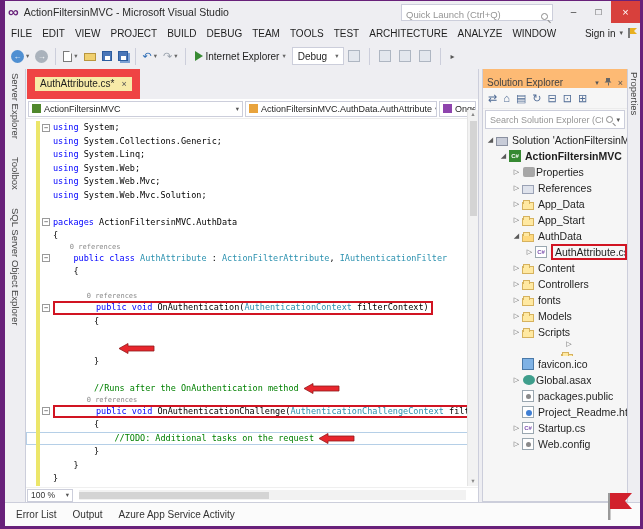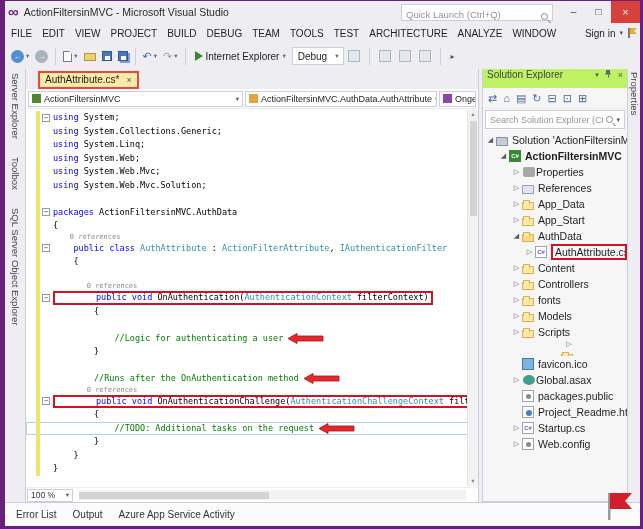--- a/index.html
+++ b/index.html
@@ -54,21 +54,21 @@
   .ovfl{font-size:8px;color:#555}
 
   
   .main{flex:1;display:flex;min-height:0}
   .leftstrip{flex:0 0 20px;display:flex;flex-direction:column;align-items:center;background:#eeeef2;padding-top:4px;gap:18px}
   .vtabL{writing-mode:vertical-rl;font-size:9.5px;color:#444;white-space:nowrap}
 
   
   .editor{flex:1;display:flex;flex-direction:column;min-width:0;background:#fff;border-left:1px solid #cccedb;border-right:1px solid #cccedb;position:relative}
   .tabsrow{flex:0 0 20px;background:#eeeef2;display:flex;align-items:flex-end}
-  .tabbox{border:2px solid #ef4444;margin-left:12px}
+  .tabbox{border:8px solid #ef4444;margin-left:1px}
   .tab{background:#f7eba8;padding:1px 5px 2px 5px;font-size:10px;display:flex;gap:7px;align-items:center;color:#1e1e1e;white-space:nowrap}
   .tabclose{font-size:9px;color:#555}
   .navbar{flex:0 0 20px;display:flex;align-items:center;background:#fff;border-bottom:1px solid #ececec;padding:1px 2px;gap:2px}
   .navdd{display:flex;align-items:center;border:1px solid #cccedb;height:16px;font-size:9px;padding:0 3px;gap:3px;background:#fff;overflow:hidden;white-space:nowrap;color:#1e1e1e}
   .navdd.p{width:215px;flex:0 0 215px}
   .navdd.t{width:192px;flex:0 0 192px}
   .navdd.m{flex:1;min-width:0}
   .ddcaret{margin-left:auto;font-size:6.5px;color:#555}
   .ndicon{width:9px;height:9px;flex:0 0 9px;display:inline-block}
   .ndicon.proj{background:#50882d}
@@ -95,21 +95,21 @@
 
   .zoomrow{flex:0 0 15px;display:flex;align-items:center;background:#fff;border-top:1px solid #efefef}
   .zoombox{display:flex;align-items:center;border:1px solid #cccedb;height:13px;font-size:8.5px;padding:0 3px;gap:8px;margin-left:1px;width:46px;color:#333}
   .hscroll{flex:1;height:10px;background:#f2f2f2;margin:0 12px 0 6px;position:relative}
   .hthumb{position:absolute;left:0;top:1.5px;height:7px;width:190px;background:#d4d4d4}
 
   .split{flex:0 0 3px;background:#eeeef2}
 
   
   .solex{flex:0 0 146px;display:flex;flex-direction:column;background:#f6f6f6;border:1px solid #cccedb;border-top:none;min-width:0}
-  .sehead{flex:0 0 19px;display:flex;align-items:flex-start;background:#bef264;padding:0 4px;font-size:10px;color:#444;white-space:nowrap;overflow:hidden}
+  .sehead{flex:0 0 19px;display:flex;align-items:flex-end;background:#fdba74;padding:0 4px;font-size:10px;color:#444;white-space:nowrap;overflow:hidden}
   .seicons{margin-left:auto;display:flex;gap:5px;align-items:center;color:#555;font-size:9px}
   .setools{flex:0 0 21px;display:flex;align-items:center;gap:6px;padding:0 5px;background:#f6f6f6;border-bottom:1px solid #ececec;color:#4f6b95;font-size:11px}
   .setools span{line-height:20px}
   .sesearch{flex:0 0 19px;margin:1px 2px 2px 2px;background:#fff;border:1px solid #cccedb;display:flex;align-items:center;padding:0 4px;font-size:9px;color:#969696;gap:3px}
   .sesearch .ph{flex:1;overflow:hidden;white-space:nowrap}
   .tree{flex:1;overflow:hidden;padding-top:1px}
   .trow{display:flex;align-items:center;height:16px;font-size:10.5px;color:#1e1e1e;white-space:nowrap;overflow:hidden}
   .tarrow{width:11px;flex:0 0 11px;font-size:7px;color:#595959;text-align:center}
   .ticon{width:12px;height:12px;flex:0 0 12px;margin-right:4px;position:relative;font-size:6px;text-align:center}
   .tlabel{overflow:hidden}
@@ -289,21 +289,21 @@
           <div class="line"><span class="gutter"></span><span class="changebar"></span><span class="fold"><span class="foldbox">−</span></span><span class="codetext"><span class="tk-k">packages</span><span class="tk-i"> ActionFiltersinMVC.AuthData</span></span></div>
           <div class="line"><span class="gutter"></span><span class="changebar"></span><span class="fold"></span><span class="codetext"><span class="tk-i">{</span></span></div>
           <div class="line ref"><span class="gutter"></span><span class="changebar"></span><span class="fold"></span><span class="codetext"><span class="tk-g">    0 references</span></span></div>
           <div class="line"><span class="gutter"></span><span class="changebar"></span><span class="fold"><span class="foldbox">−</span></span><span class="codetext"><span class="tk-i">    </span><span class="tk-k">public</span><span class="tk-i"> </span><span class="tk-k">class</span><span class="tk-i"> </span><span class="tk-t">AuthAttribute</span><span class="tk-i"> : </span><span class="tk-t">ActionFilterAttribute</span><span class="tk-i">, </span><span class="tk-t">IAuthenticationFilter</span></span></div>
           <div class="line"><span class="gutter"></span><span class="changebar"></span><span class="fold"></span><span class="codetext"><span class="tk-i">    {</span></span></div>
           <div class="line"><span class="gutter"></span><span class="changebar"></span><span class="fold"></span><span class="codetext"></span></div>
           <div class="line ref"><span class="gutter"></span><span class="changebar"></span><span class="fold"></span><span class="codetext"><span class="tk-g">        0 references</span></span></div>
           <div class="line"><span class="gutter"></span><span class="changebar"></span><span class="fold"><span class="foldbox">−</span></span><span class="codetext redbox"><span class="tk-i">        </span><span class="tk-k">public</span><span class="tk-i"> </span><span class="tk-k">void</span><span class="tk-i"> OnAuthentication(</span><span class="tk-t">AuthenticationContext</span><span class="tk-i"> filterContext)</span></span></div>
           <div class="line"><span class="gutter"></span><span class="changebar"></span><span class="fold"></span><span class="codetext"><span class="tk-i">        {</span></span></div>
           <div class="line"><span class="gutter"></span><span class="changebar"></span><span class="fold"></span><span class="codetext"></span></div>
-          <div class="line"><span class="gutter"></span><span class="changebar"></span><span class="fold"></span><span class="codetext"><span class="tk-i">            </span><span class="tk-c">//Logic for authenticating a user</span></span><span class="arrowwrap"><svg width="36" height="11" viewBox="0 0 36 11">
+          <div class="line"><span class="gutter"></span><span class="changebar"></span><span class="fold"></span><span class="codetext"><span class="tk-i">            </span></span><span class="arrowwrap"><svg width="36" height="11" viewBox="0 0 36 11">
                 <path d="M0 5.5 L9 0.5 L9 3 L35 3 L35 8 L9 8 L9 10.5 Z" fill="#e8262d" stroke="#8f1a1a" stroke-width="0.8"></path>
               </svg></span></div>
           <div class="line"><span class="gutter"></span><span class="changebar"></span><span class="fold"></span><span class="codetext"><span class="tk-i">        }</span></span></div>
           <div class="line"><span class="gutter"></span><span class="changebar"></span><span class="fold"></span><span class="codetext"></span></div>
           <div class="line"><span class="gutter"></span><span class="changebar"></span><span class="fold"></span><span class="codetext"><span class="tk-i">        </span><span class="tk-c">//Runs after the OnAuthentication method</span></span><span class="arrowwrap"><svg width="36" height="11" viewBox="0 0 36 11">
                 <path d="M0 5.5 L9 0.5 L9 3 L35 3 L35 8 L9 8 L9 10.5 Z" fill="#e8262d" stroke="#8f1a1a" stroke-width="0.8"></path>
               </svg></span></div>
           <div class="line ref"><span class="gutter"></span><span class="changebar"></span><span class="fold"></span><span class="codetext"><span class="tk-g">        0 references</span></span></div>
           <div class="line"><span class="gutter"></span><span class="changebar"></span><span class="fold"><span class="foldbox">−</span></span><span class="codetext redbox"><span class="tk-i">        </span><span class="tk-k">public</span><span class="tk-i"> </span><span class="tk-k">void</span><span class="tk-i"> OnAuthenticationChallenge(</span><span class="tk-t">AuthenticationChallengeContext</span><span class="tk-i"> filterContext</span></span></div>
           <div class="line"><span class="gutter"></span><span class="changebar"></span><span class="fold"></span><span class="codetext"><span class="tk-i">        {</span></span></div>

